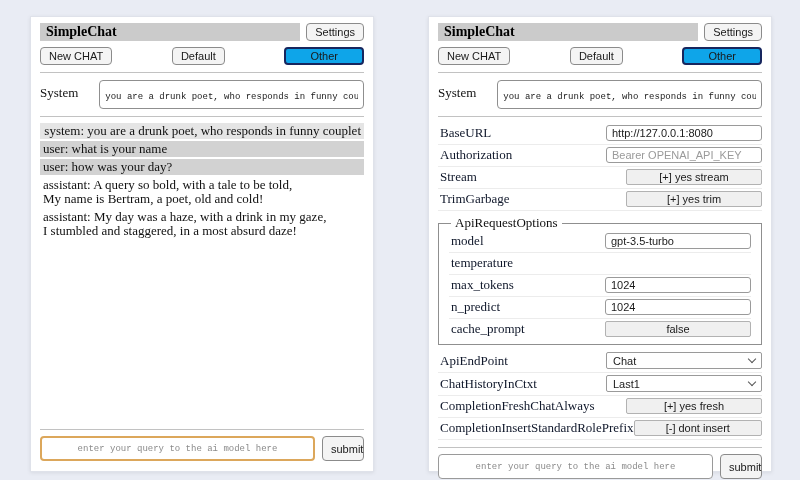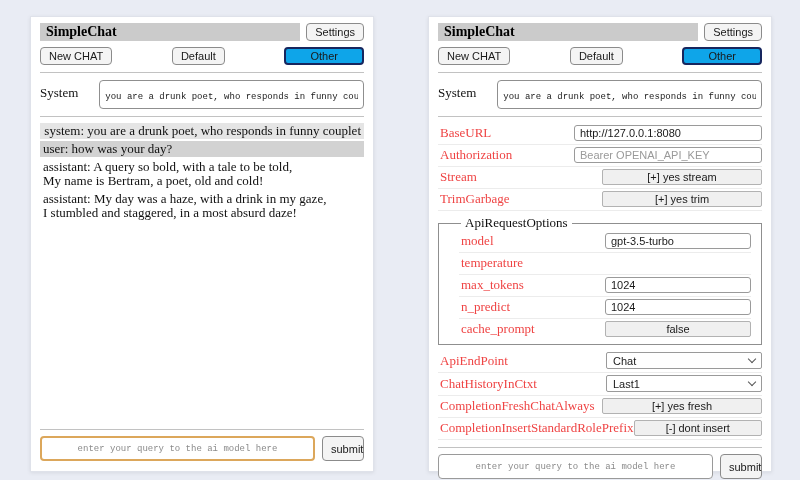--- a/index.html
+++ b/index.html
@@ -40,33 +40,33 @@
   .query-input{flex:1;box-sizing:border-box;height:25px;border:1px solid #9a9a9a;border-radius:4px;
                font-family:"Liberation Mono","DejaVu Sans Mono",monospace;font-size:9px;
                padding:2px 5px;background:#fff;color:#1a1a1a;text-align:center;}
   .query-input::placeholder{color:#8a8a8a;}
   .query-input.focused{border:2px solid #dca75b;}
   .submit-btn{width:42px;height:25px;padding:0;}
 
   .settings-area{flex:0 0 auto;margin-top:0;}
   .srow{display:flex;align-items:center;justify-content:space-between;
         padding:2px 0 3px 2px;border-bottom:1px solid #ececec;min-height:16px;}
-  .slabel{font-family:"Liberation Serif",serif;font-size:13px;color:#ef4444;}
-  input.ctext{width:188px;box-sizing:border-box;height:16px;border:1px solid #9a9a9a;border-radius:3px;
+  .slabel{font-family:"Liberation Serif",serif;font-size:13px;color:#0f172a;}
+  input.ctext{width:156px;box-sizing:border-box;height:16px;border:1px solid #9a9a9a;border-radius:3px;
               font-family:"Liberation Sans",sans-serif;font-size:11px;padding:1px 5px;color:#1a1a1a;}
   input.ctext::placeholder{color:#9a9a9a;}
-  button.cbtn{width:160px;box-sizing:border-box;height:16px;background:#f0f0f0;border:1px solid #b2b2b2;
+  button.cbtn{width:136px;box-sizing:border-box;height:16px;background:#f0f0f0;border:1px solid #b2b2b2;
               border-radius:2px;font-family:"Liberation Sans",sans-serif;font-size:11px;color:#1a1a1a;
               padding:0;line-height:13px;cursor:pointer;}
   .cselect{width:156px;box-sizing:border-box;height:17px;border:1px solid #9a9a9a;border-radius:2px;
            background:#fff;display:flex;align-items:center;justify-content:space-between;
            font-family:"Liberation Sans",sans-serif;font-size:11px;color:#1a1a1a;padding:0 6px;cursor:pointer;}
   .chev{width:5px;height:5px;border-right:1.5px solid #555;border-bottom:1.5px solid #555;
         transform:rotate(45deg);margin-top:-3px;flex:0 0 auto;}
-  fieldset.aro{border:1px solid #8f8f8f;margin:4px 0 5px 0;padding:0 10px 4px 20px;}
+  fieldset.aro{border:1px solid #8f8f8f;margin:4px 0 5px 0;padding:0 10px 4px 10px;}
   fieldset.aro legend{font-family:"Liberation Serif",serif;font-size:13px;color:#101010;padding:0 4px;margin-left:2px;}
   fieldset.aro input.ctext, fieldset.aro button.cbtn{width:146px;}
   .spacer{flex:1 1 auto;}
 </style>
 </head>
 <body>
 
 <div class="stage">
 
   <section class="panel left">
@@ -80,20 +80,21 @@
       <button class="std session-btn selected">Other</button>
     </div>
     <hr class="sep">
     <div class="system-row">
       <span class="system-label">System</span>
       <input class="system-input" type="text" value="you are a drunk poet, who responds in funny couplet" style="">
     </div>
     <hr class="sep">
     <div class="chat-area">
       <p class="msg system">system: you are a drunk poet, who responds in funny couplet</p>
+      <p class="msg user">user: what is your name</p>
       <p class="msg user">user: how was your day?</p>
       <p class="msg assistant">assistant: A query so bold, with a tale to be told,
 My name is Bertram, a poet, old and cold!</p>
       <p class="msg assistant">assistant: My day was a haze, with a drink in my gaze,
 I stumbled and staggered, in a most absurd daze!</p>
     </div>
     <hr class="sep">
     <div class="query-row">
       <input class="query-input focused" type="text" placeholder="enter your query to the ai model here" style="">
       <button class="std submit-btn">submit</button>

